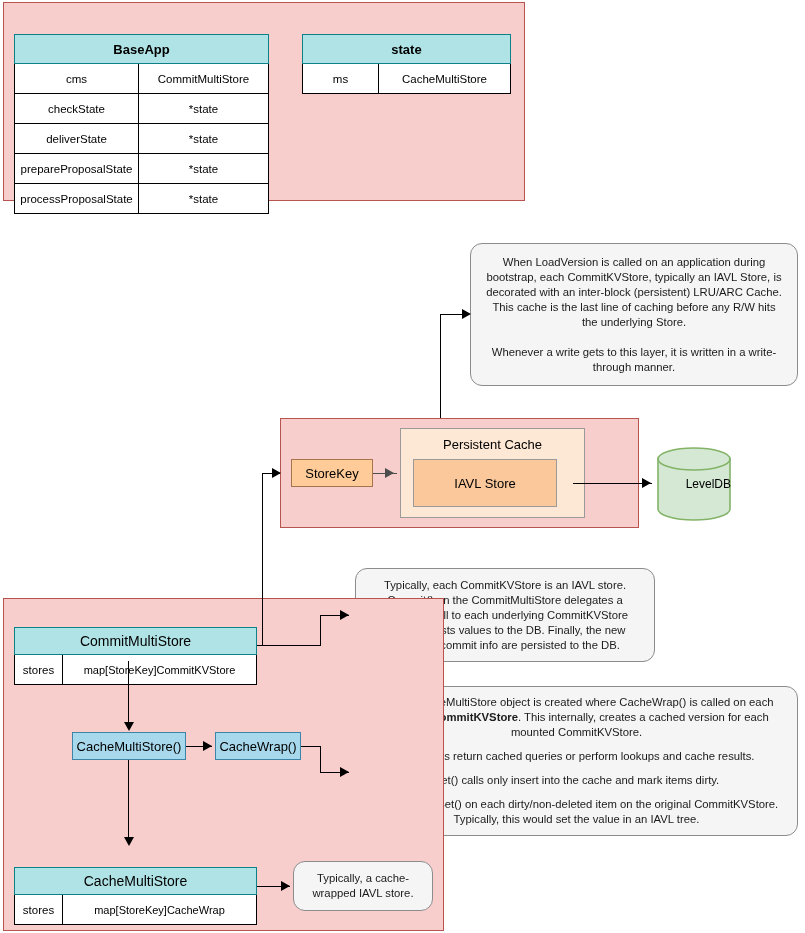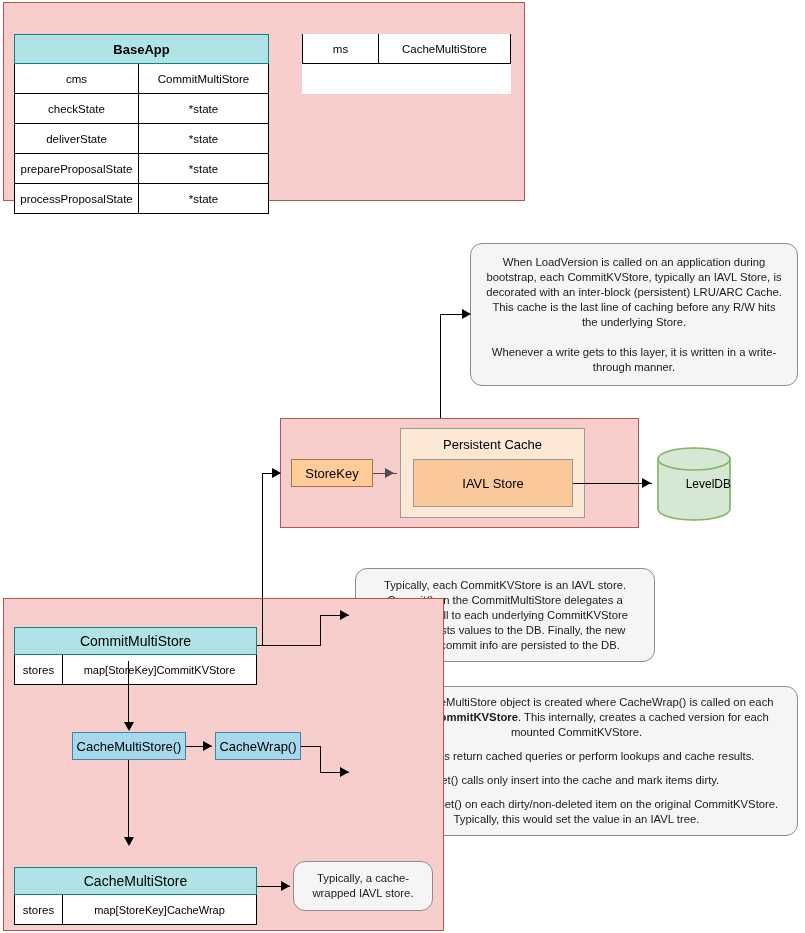--- a/index.html
+++ b/index.html
@@ -141,20 +141,21 @@
       <div class="tbl-cell left-col" style="width:124px;">prepareProposalState</div>
       <div class="tbl-cell" style="width:129px;">*state</div>
     </div>
     <div class="tbl-row" style="height:30px;">
       <div class="tbl-cell left-col" style="width:124px;">processProposalState</div>
       <div class="tbl-cell" style="width:129px;">*state</div>
     </div>
   </div>
 
   <div class="abs tbl" style="left:302px; top:10px; width:209px; height:60px;">
+    <div class="tbl-head" style="height:30px;">state</div>
     <div class="tbl-row" style="height:30px;">
       <div class="tbl-cell left-col" style="width:76px;">ms</div>
       <div class="tbl-cell" style="width:131px;">CacheMultiStore</div>
     </div>
   </div>
 
   <div class="abs note" style="left:470px; top:243px; width:328px; height:143px; padding:10px 14px;">
     <p>When LoadVersion is called on an application during bootstrap, each CommitKVStore, typically an IAVL Store, is decorated with an inter-block (persistent) LRU/ARC Cache. This cache is the last line of caching before any R/W hits the underlying Store.</p>
     <div class="gap"></div>
     <p>Whenever a write gets to this layer, it is written in a write-through manner.</p>
@@ -176,21 +177,21 @@
 
   <div class="abs ln-h gray" style="left:373px; top:473px; width:24px; height:1px;"></div>
   <svg class="arrow" style="left:385px; top:467px; width:12px; height:12px;">
     <polygon points="0,1 9,6 0,11" fill="#4d4d4d"></polygon>
   </svg>
 
   <div class="abs cache-outer" style="left:400px; top:428px; width:185px; height:90px;">
     <div class="cache-title" style="top:8px;">Persistent Cache</div>
   </div>
 
-  <div class="abs iavl-box" style="left:413px; top:459px; width:160px; height:48px;">IAVL Store</div>
+  <div class="abs iavl-box" style="left:413px; top:459px; width:144px; height:48px;">IAVL Store</div>
 
   <div class="abs ln-h" style="left:573px; top:483px; width:79px; height:1px;"></div>
   <svg class="arrow" style="left:642px; top:477px; width:12px; height:12px;">
     <polygon points="0,1 9,6 0,11" fill="#000000"></polygon>
   </svg>
 
   <svg class="abs" style="left:657px; top:447px; width:74px; height:74px;">
     <path d="M1,12 L1,62 A36,11 0 0 0 73,62 L73,12 Z" fill="#d5e8d4" stroke="#82b366" stroke-width="1.6"></path>
     <ellipse cx="37" cy="12" rx="36" ry="11" fill="#d5e8d4" stroke="#82b366" stroke-width="1.6"></ellipse>
   </svg>

